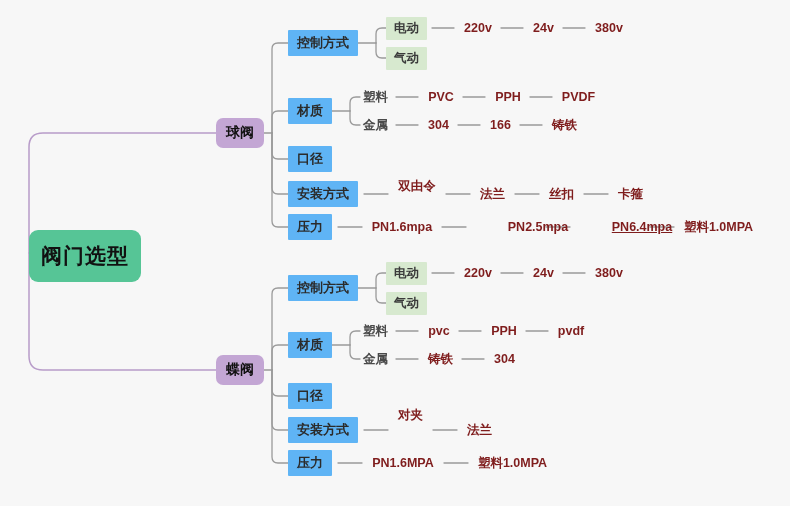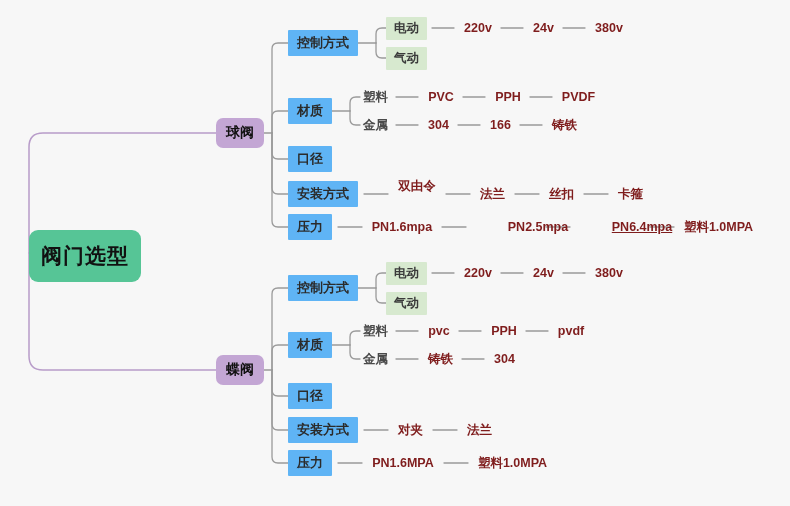--- a/index.html
+++ b/index.html
@@ -184,19 +184,19 @@
       <div class="node topic-node" style="left: 288px; top: 332px; width: 44px; height: 26px;">材质</div>
       <div class="node plain-node" style="left: 360px; top: 319.5px; width: 31px; height: 23px;">塑料</div>
       <div class="node leaf-node" style="left: 424px; top: 321px; width: 30px; height: 20px;">pvc</div>
       <div class="node leaf-node" style="left: 487px; top: 321px; width: 34px; height: 20px;">PPH</div>
       <div class="node leaf-node" style="left: 554px; top: 321px; width: 34px; height: 20px;">pvdf</div>
       <div class="node plain-node" style="left: 360px; top: 347.5px; width: 31px; height: 23px;">金属</div>
       <div class="node leaf-node" style="left: 424px; top: 349px; width: 33px; height: 20px;">铸铁</div>
       <div class="node leaf-node" style="left: 490px; top: 349px; width: 29px; height: 20px;">304</div>
       <div class="node topic-node" style="left: 288px; top: 383px; width: 44px; height: 26px;">口径</div>
       <div class="node topic-node" style="left: 288px; top: 417px; width: 70px; height: 26px;">安装方式</div>
-      <div class="node leaf-node" style="left: 394px; top: 420px; width: 33px; height: 20px;">对夹</div>
+      <div class="node leaf-node" style="left: 394px; top: 405px; width: 33px; height: 20px;">对夹</div>
       <div class="node leaf-node" style="left: 463px; top: 420px; width: 33px; height: 20px;">法兰</div>
       <div class="node topic-node" style="left: 288px; top: 450px; width: 44px; height: 26px;">压力</div>
       <div class="node leaf-node" style="left: 368px; top: 453px; width: 70px; height: 20px;">PN1.6MPA</div>
       <div class="node leaf-node" style="left: 474px; top: 453px; width: 77px; height: 20px;">塑料1.0MPA</div>
     </div>
 </div>
 
 </body></html>

